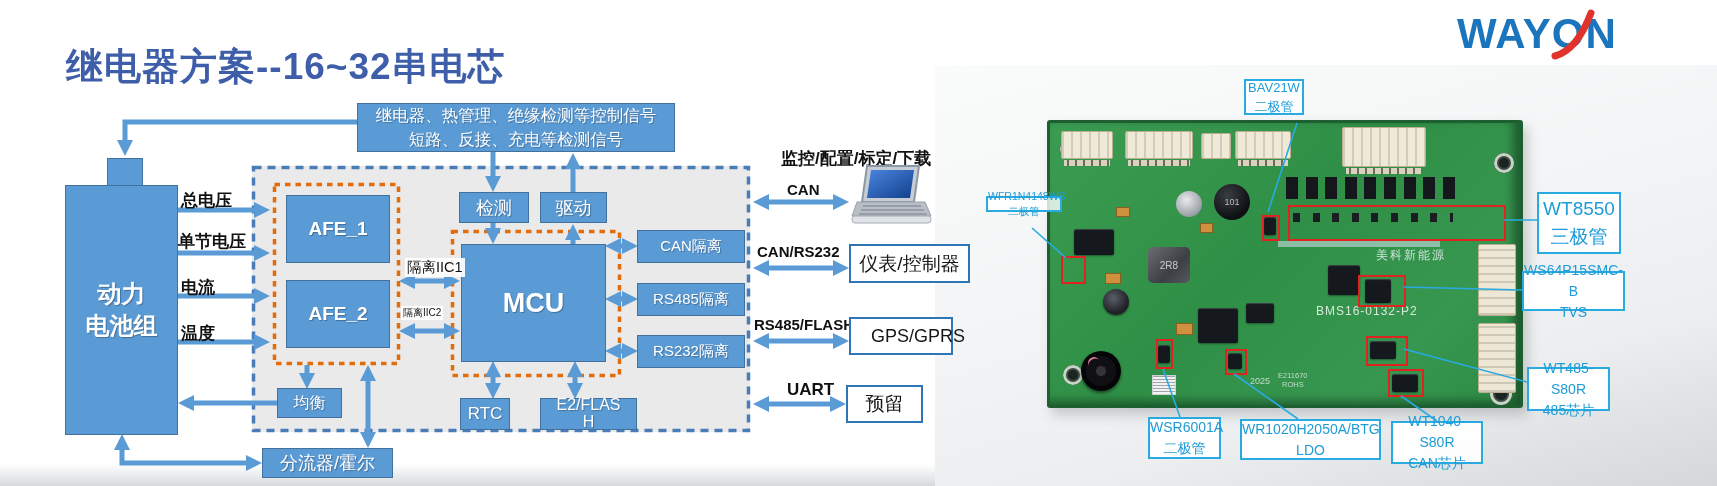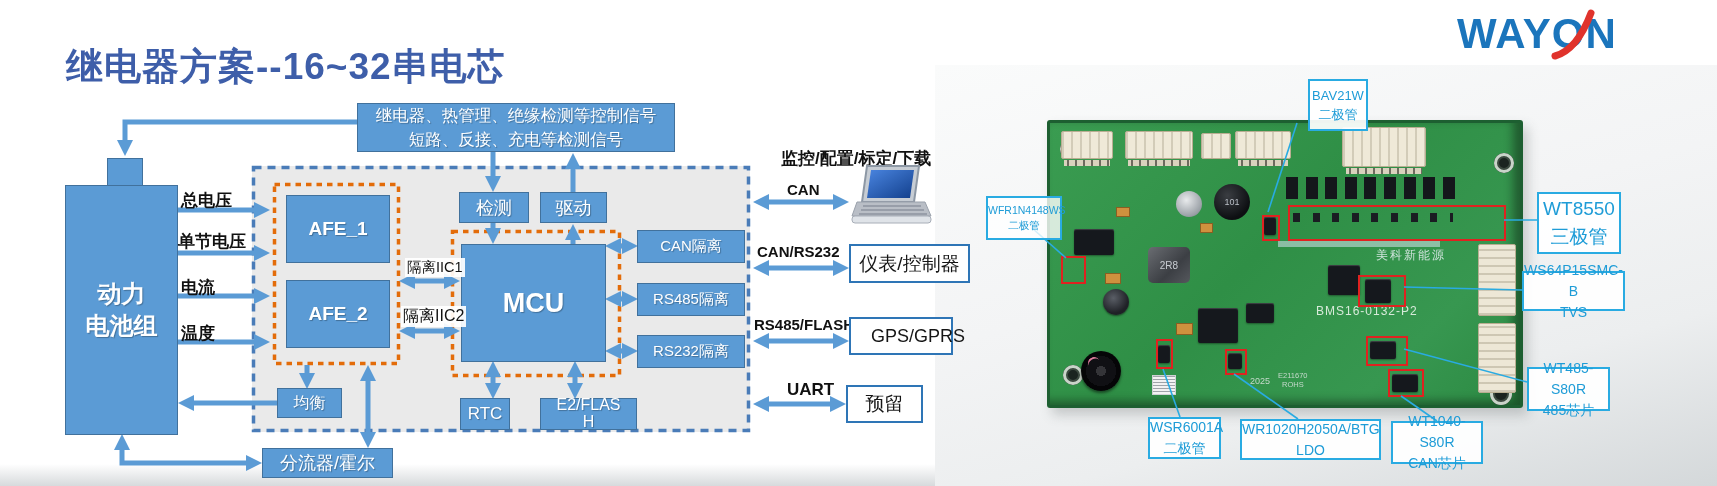--- a/index.html
+++ b/index.html
@@ -208,21 +208,21 @@
 
   <div class="bluebox" style="left:286px;top:195px;width:104px;height:68px;font-size:19px;font-weight:bold;">AFE_1</div>
   <div class="bluebox" style="left:286px;top:280px;width:104px;height:68px;font-size:19px;font-weight:bold;">AFE_2</div>
 
   <div class="bluebox" style="left:459px;top:192px;width:70px;height:31px;font-size:18px;">检测</div>
   <div class="bluebox" style="left:540px;top:192px;width:67px;height:31px;font-size:18px;">驱动</div>
 
   <div class="bluebox" style="left:461px;top:244px;width:145px;height:118px;font-size:27px;font-weight:bold;">MCU</div>
 
   <div class="tag" style="left:405px;top:258px;font-size:14.5px;">隔离IIC1</div>
-  <div class="tag" style="left:401px;top:306px;font-size:16px;">隔离IIC2</div>
+  <div class="tag" style="left:401px;top:306px;font-size:10px;">隔离IIC2</div>
 
   <div class="bluebox" style="left:637px;top:230px;width:108px;height:33px;font-size:15px;">CAN隔离</div>
   <div class="bluebox" style="left:637px;top:283px;width:108px;height:33px;font-size:15px;">RS485隔离</div>
   <div class="bluebox" style="left:637px;top:335px;width:108px;height:33px;font-size:15px;">RS232隔离</div>
 
   <div class="bluebox" style="left:460px;top:398px;width:50px;height:32px;font-size:17px;">RTC</div>
   <div class="bluebox" style="left:540px;top:398px;width:97px;height:32px;font-size:16px;line-height:1.05;">
     <span style="display:inline-block;width:70px;word-break:break-all;">E2/FLASH</span>
   </div>
 
@@ -246,25 +246,25 @@
     <polygon points="20,6 63,6 59,34 16,34" fill="url(#scr)"></polygon>
     <polygon points="6,38 74,38 80,52 1,52" fill="#b9bec6" stroke="#9aa1ab" stroke-width="1"></polygon>
     <path d="M12 42 H70 M10 46 H73 M8 50 H76" stroke="#8d94a0" stroke-width="1.3" fill="none"></path>
     <rect x="1" y="52" width="79" height="7" rx="3" fill="#dfe3e8" stroke="#a8aeb8" stroke-width="1"></rect>
   </svg>
 
   <div class="extbox" style="left:849px;top:244px;width:121px;height:39px;font-size:19px;">仪表/控制器</div>
   <div class="extbox" style="left:849px;top:317px;width:104px;height:38px;font-size:18px;padding-left:34px;">GPS/GPRS</div>
   <div class="extbox" style="left:846px;top:385px;width:77px;height:38px;font-size:19px;">预留</div>
 
-  <div class="ann" style="left:1308px;top:79px;width:60px;height:52px;font-size:13px;">
+  <div class="ann" style="left:1244px;top:79px;width:60px;height:36px;font-size:13px;">
     <div>BAV21W</div>
     <div>二极管</div>
   </div>
-  <div class="ann" style="left:986px;top:196px;width:76px;height:44px;font-size:10.5px;line-height:1.4;background:rgba(255,255,255,.8);">
+  <div class="ann" style="left:986px;top:196px;width:76px;height:16px;font-size:10.5px;line-height:1.4;background:rgba(255,255,255,.8);">
     <div>WFR1N4148WS</div>
     <div>二极管</div>
   </div>
   <div class="ann" style="left:1537px;top:192px;width:84px;height:62px;font-size:19px;">
     <div>WT8550</div>
     <div>三极管</div>
   </div>
   <div class="ann" style="left:1522px;top:271px;width:103px;height:40px;font-size:14px;">
     <div>WS64P15SMC-B</div>
     <div>TVS</div>

